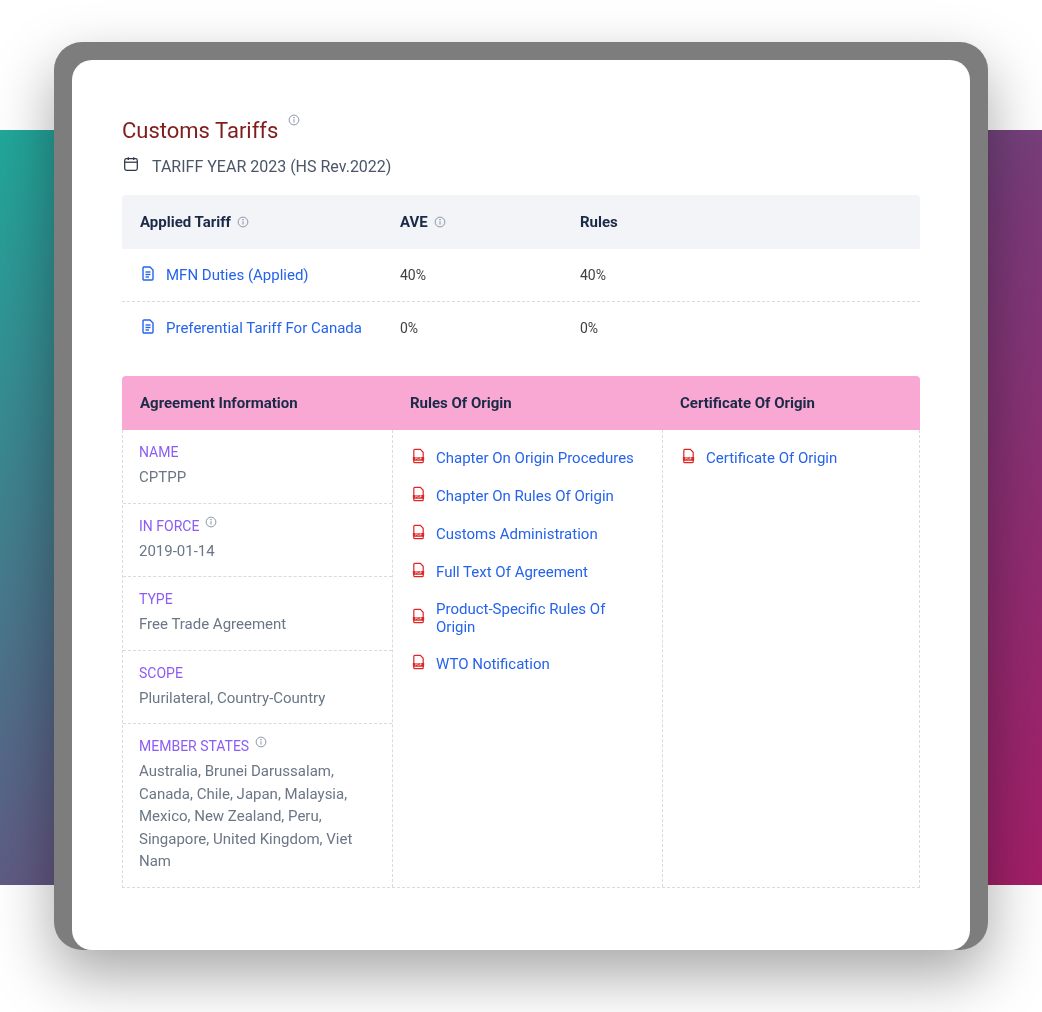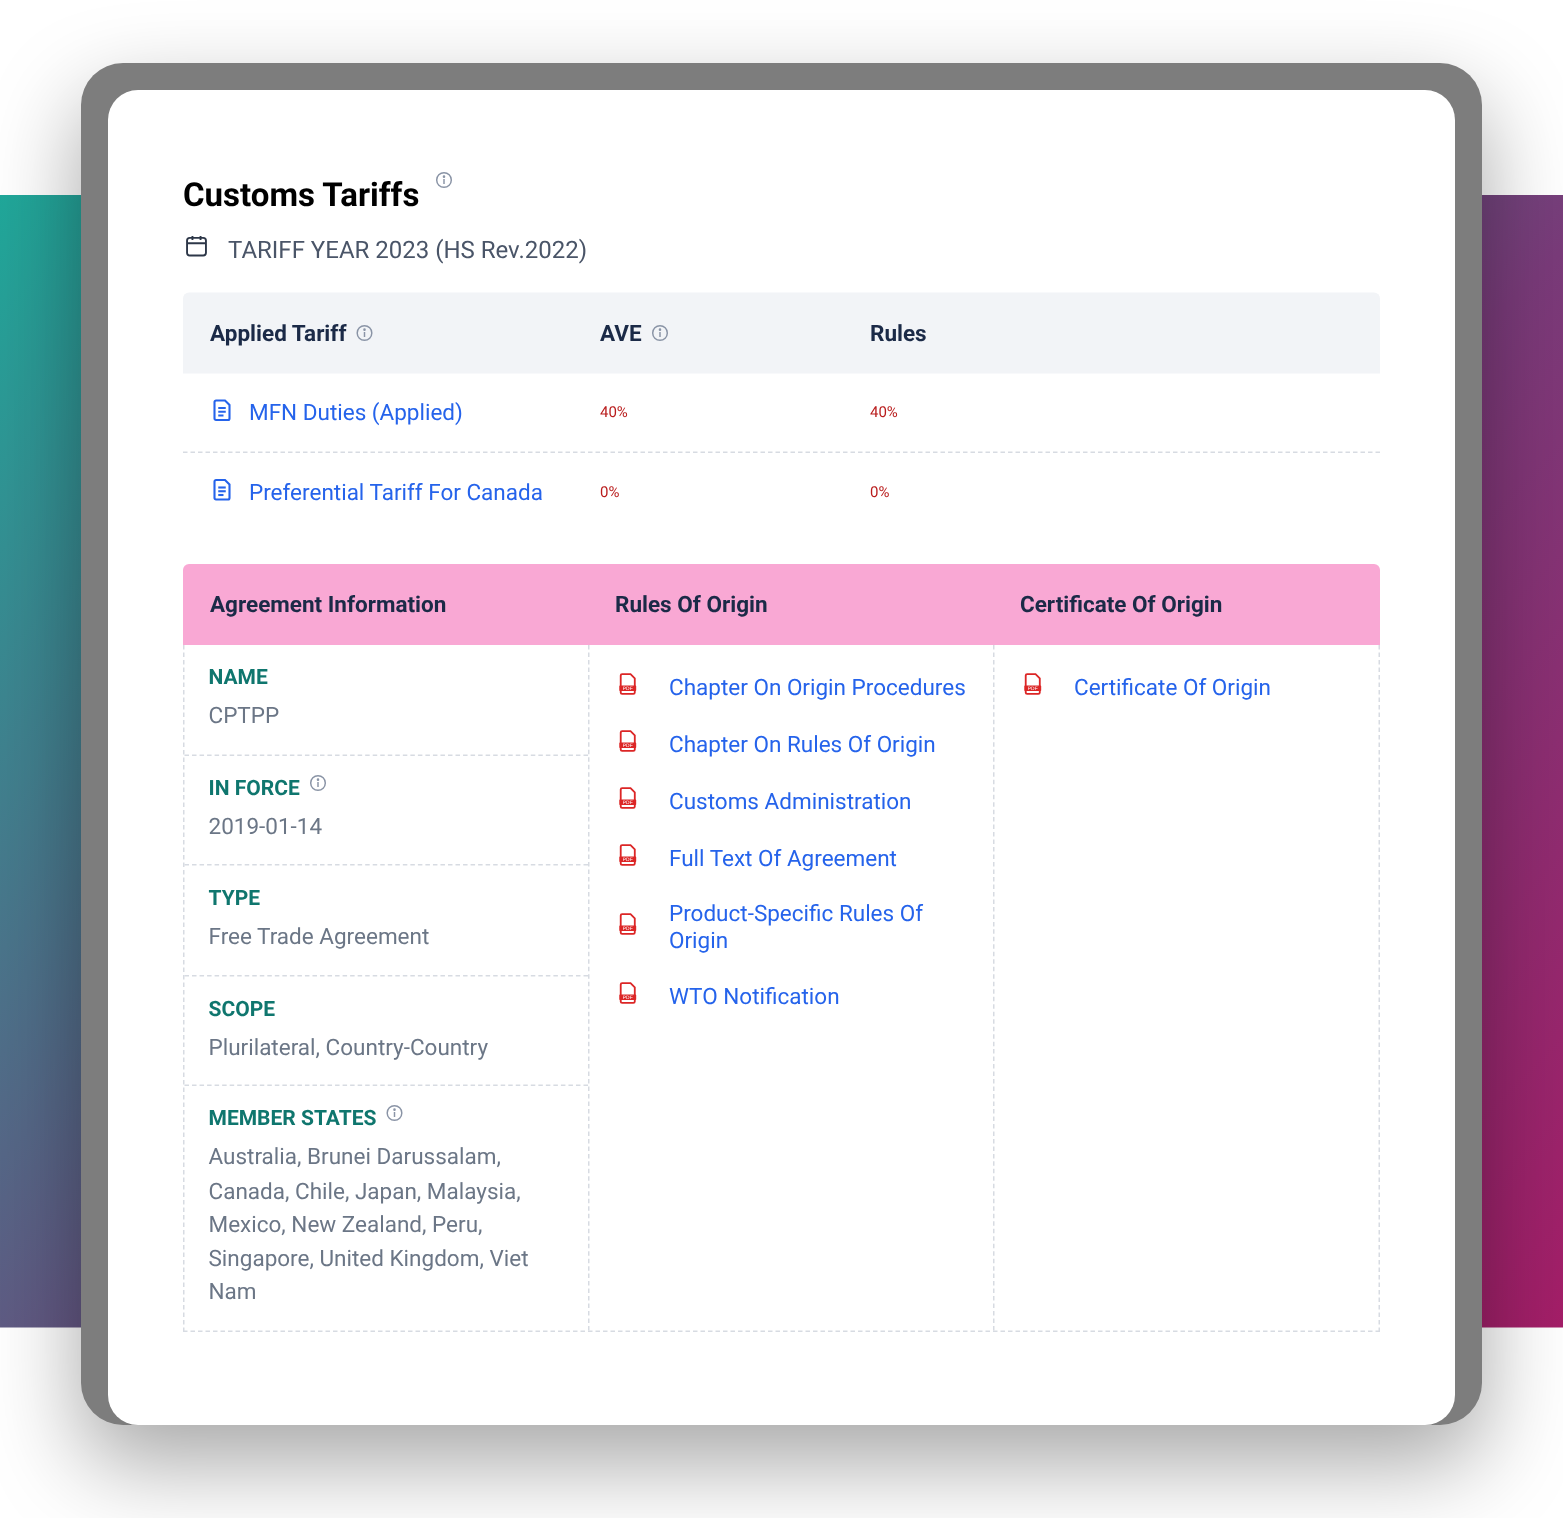--- a/index.html
+++ b/index.html
@@ -42,22 +42,22 @@
     padding: 58px 50px 30px 50px;
   }
   .title-row {
     display: flex;
     align-items: flex-start;
     gap: 10px;
     margin-bottom: 12px;
   }
   .title {
     font-size: 22px;
-    font-weight: 700;
-    color: #000000;
+    font-weight: 400;
+    color: #7f1d1d;
   }
   .info-icon {
     display: inline-flex;
     align-items: center;
     justify-content: center;
     color: #8a94a6;
     position: relative;
     top: -4px;
   }
   .info-icon svg { width: 12px; height: 12px; }
@@ -97,21 +97,21 @@
   .tariff-row:last-of-type { border-bottom: none; }
   .link {
     color: #2563eb;
     text-decoration: none;
     font-size: 15px;
     cursor: pointer;
   }
   .link-row { display: flex; align-items: center; gap: 10px; }
   .doc-icon { color: #2563eb; flex-shrink: 0; }
   .doc-icon svg { width: 16px; height: 16px; }
-  .cell { font-size: 10px; color: #b91c1c; }
+  .cell { font-size: 14px; color: #404040; }
   .details-header {
     display: grid;
     grid-template-columns: 270px 270px 1fr;
     background: #f9a8d4;
     padding: 18px 18px;
     border-radius: 4px 4px 0 0;
     margin-top: 22px;
   }
   .details-body {
     display: grid;
@@ -132,36 +132,36 @@
   .col-3 {
     padding: 18px 18px;
   }
   .info-block {
     padding: 14px 16px;
     border-bottom: 1px dashed #d7dbe2;
   }
   .info-block:last-child { border-bottom: none; }
   .info-label {
     font-size: 14px;
-    font-weight: 700;
-    color: #0f766e;
+    font-weight: 400;
+    color: #8b5cf6;
     display: flex;
     align-items: center;
     gap: 6px;
     margin-bottom: 6px;
   }
   .info-value {
     font-size: 15px;
     color: #6b7686;
     line-height: 1.5;
   }
   .doc-link-row {
     display: flex;
     align-items: center;
-    gap: 20px;
+    gap: 10px;
     margin-bottom: 18px;
   }
   .doc-link-row .link { font-size: 15px; }
   .pdf-icon { color: #dc2626; flex-shrink: 0; }
   .pdf-icon svg { width: 15px; height: 16px; }
 </style>
 </head>
 <body>
 
 <div class="bg-gradient"></div>

